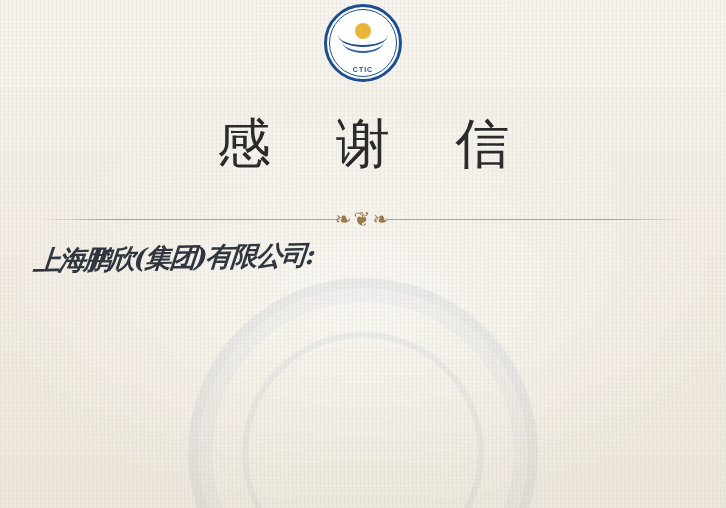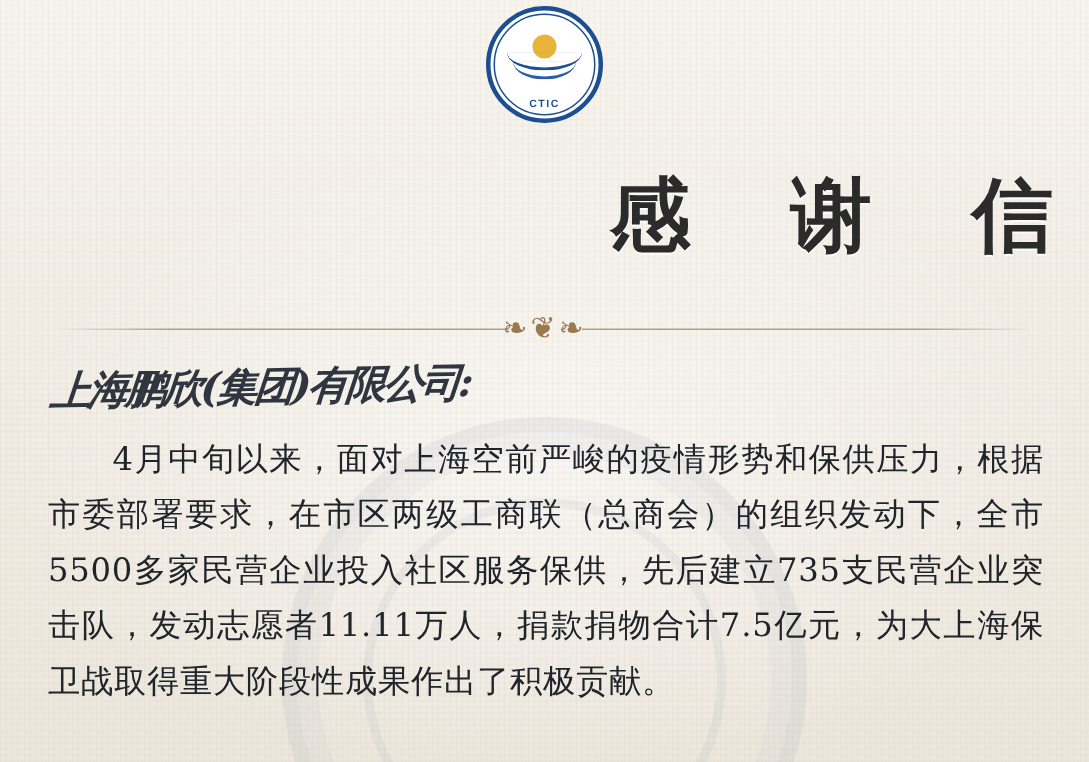--- a/index.html
+++ b/index.html
@@ -124,23 +124,23 @@
     color: #1c4f91;
     font-weight: bold;
   }
 
   
   .title {
     position: absolute;
     top: 108px;
     left: 0;
     right: 0;
-    text-align: right;
+    text-align: center;
     font-size: 54px;
-    font-weight: bold;
+    font-weight: normal;
     letter-spacing: 24px;
     text-indent: 24px;
     color: #2b2b2b;
     font-family: "DejaVu Serif", serif;
     text-shadow: 0 1px 0 rgba(255,255,255,0.8);
   }
 
   
   .divider {
     position: absolute;
@@ -228,17 +228,14 @@
   <div class="title">感 谢 信</div>
 
   <div class="divider">
     <div class="line left"></div>
     <div class="line right"></div>
     <div class="ornament">❧❦❧</div>
   </div>
 
   <div class="salutation">上海鹏欣(集团)有限公司:</div>
 
-  <div class="body-text">
-    <p>4月中旬以来，面对上海空前严峻的疫情形势和保供压力，根据市委部署要求，在市区两级工商联（总商会）的组织发动下，全市5500多家民营企业投入社区服务保供，先后建立735支民营企业突击队，发动志愿者11.11万人，捐款捐物合计7.5亿元，为大上海保卫战取得重大阶段性成果作出了积极贡献。</p>
-  </div>
 
 </div>
 
 </body></html>

